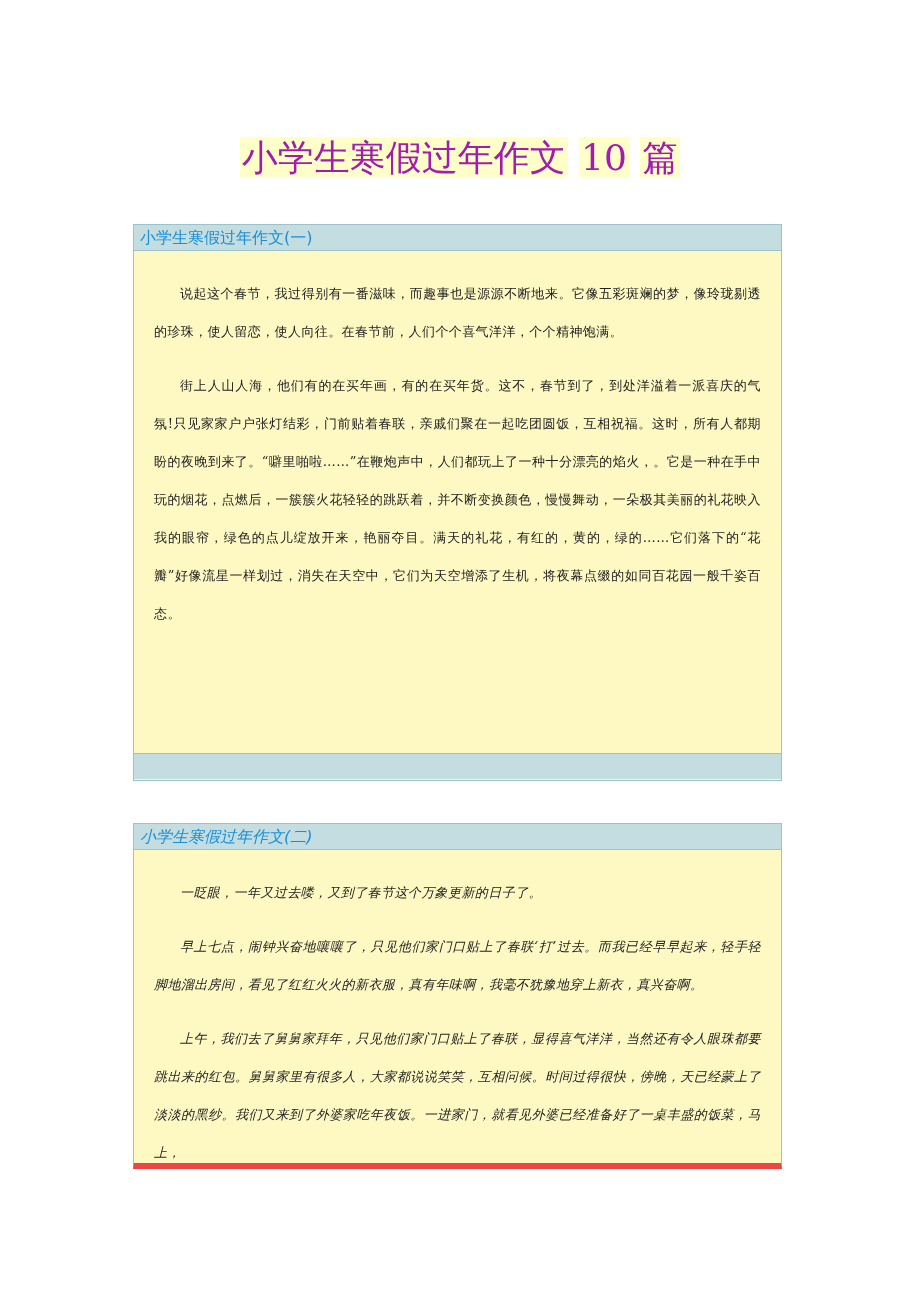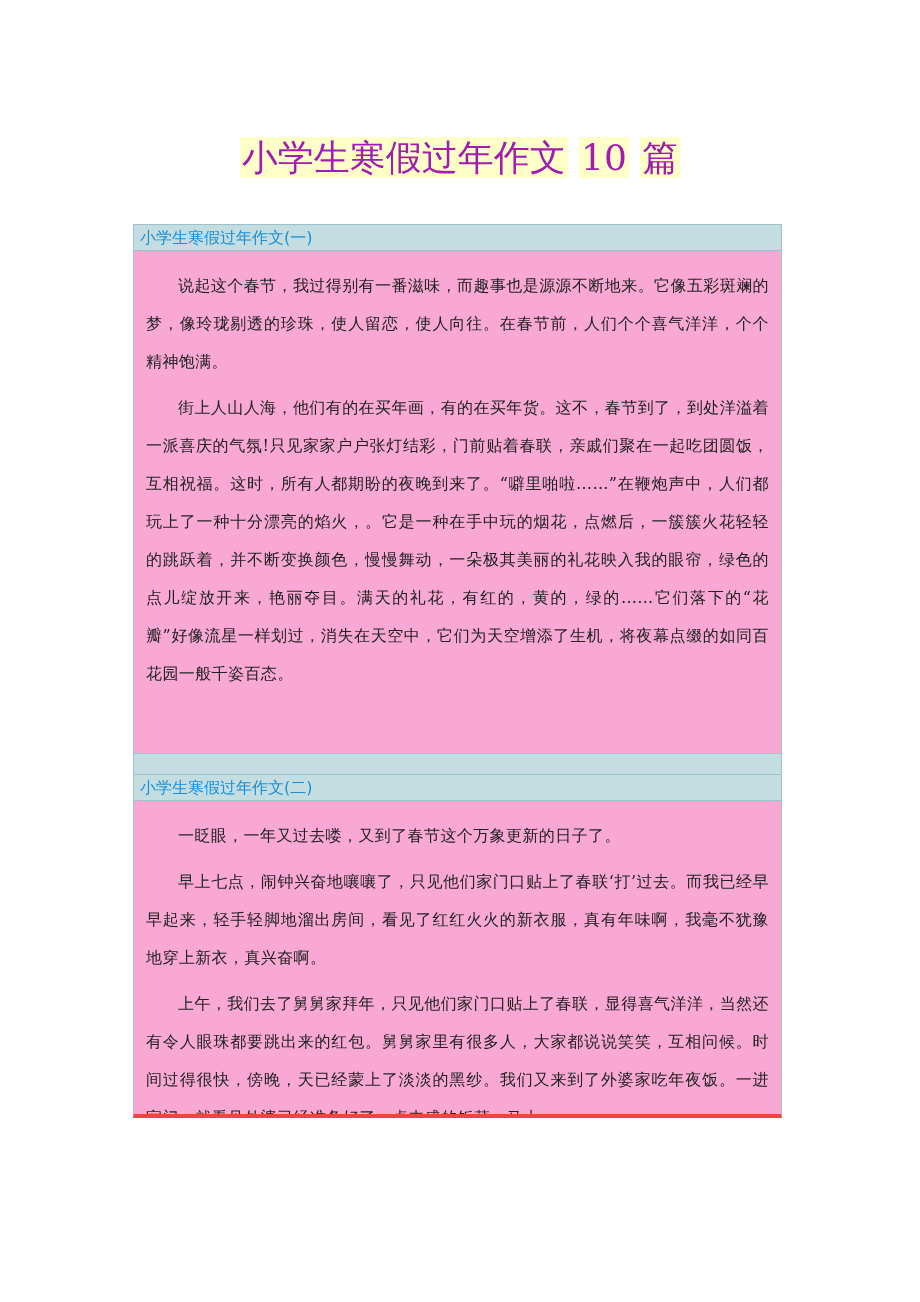--- a/index.html
+++ b/index.html
@@ -2,30 +2,30 @@
 <html><head>
   <meta charset="utf-8">
   <style>
     html, body { margin: 0; padding: 0; background: #ffffff; }
     body { width: 920px; height: 1302px; position: relative; overflow: hidden;
            font-family: "DejaVu Serif", "Liberation Serif", serif; color: #222; }
     .title-wrap { position: absolute; top: 134px; left: 0; width: 920px; text-align: center; }
     .title { display: inline-block; font-size: 36px; line-height: 48px; color: #a21caf;
              font-family: "DejaVu Serif", "Liberation Serif", serif; }
     .title span { background: #ffffc8; padding: 0 2px; }
-    .box { position: absolute; left: 133px; width: 647px; border: 1px solid #9cc3cc; background: #f9a8d4; }
+    .box { position: absolute; left: 133px; width: 647px; border: 1px solid #9cc3cc; background: #fef9c3; }
     .box-head { height: 25px; background: #c3dde1; border-bottom: 1px solid #9cc3cc;
                 color: #1a8fd6; font-size: 16px; line-height: 25px; padding-left: 6px;
                 font-family: "DejaVu Sans", "Liberation Sans", sans-serif; }
     .box-body { padding: 8px 4px 0 4px; }
-    .box-body p { margin: 8px; font-size: 16px; line-height: 38px; text-indent: 2em; letter-spacing: 0.4px; text-align: justify; }
+    .box-body p { margin: 16px; font-size: 13px; line-height: 38px; text-indent: 2em; letter-spacing: 0.4px; text-align: justify; }
     .box-foot { height: 25px; background: #c3dde1; border-top: 1px solid #9cc3cc; }
     #box1 { top: 224px; height: 555px; }
     #box1 .box-body { height: 494px; }
-    #box2 { top: 774px; height: 339px; overflow: hidden; border-bottom: 4px solid #ef4444; }
+    #box2 { top: 823px; height: 339px; overflow: hidden; border-bottom: 6px solid #ef4444; font-style: italic; }
   </style>
 </head>
 <body>
 
 <div class="title-wrap">
   <div class="title">
     <span>小学生寒假过年作文</span>
     <span>10</span>
     <span>篇</span>
   </div>

